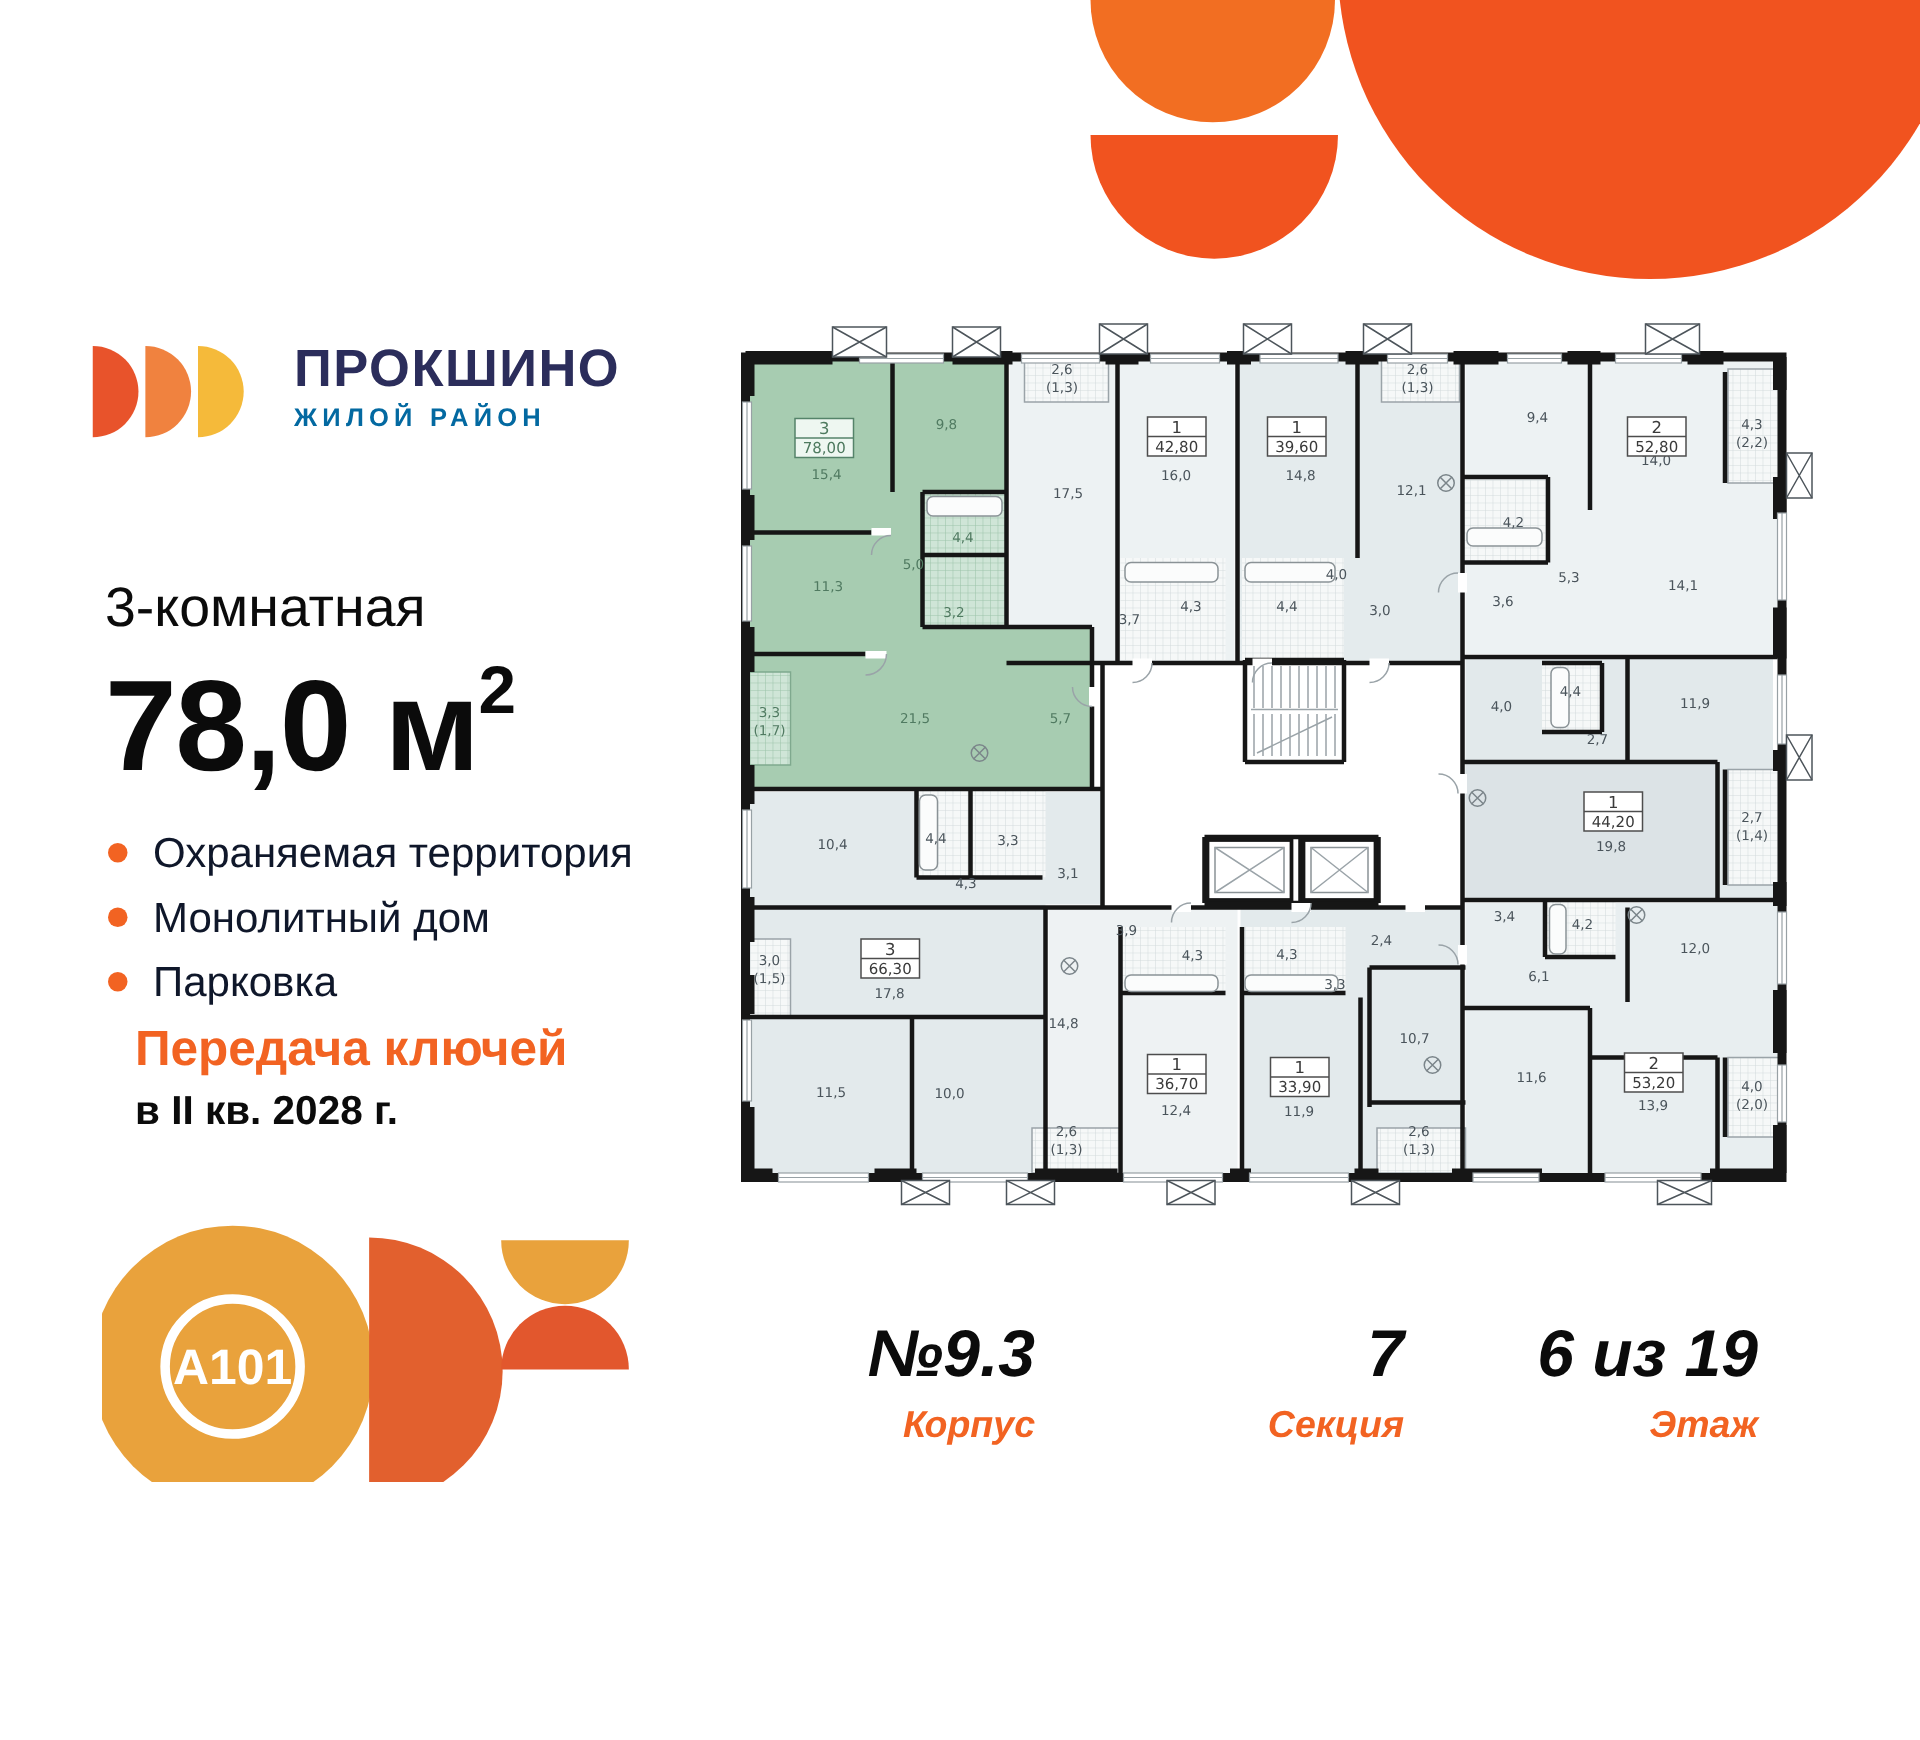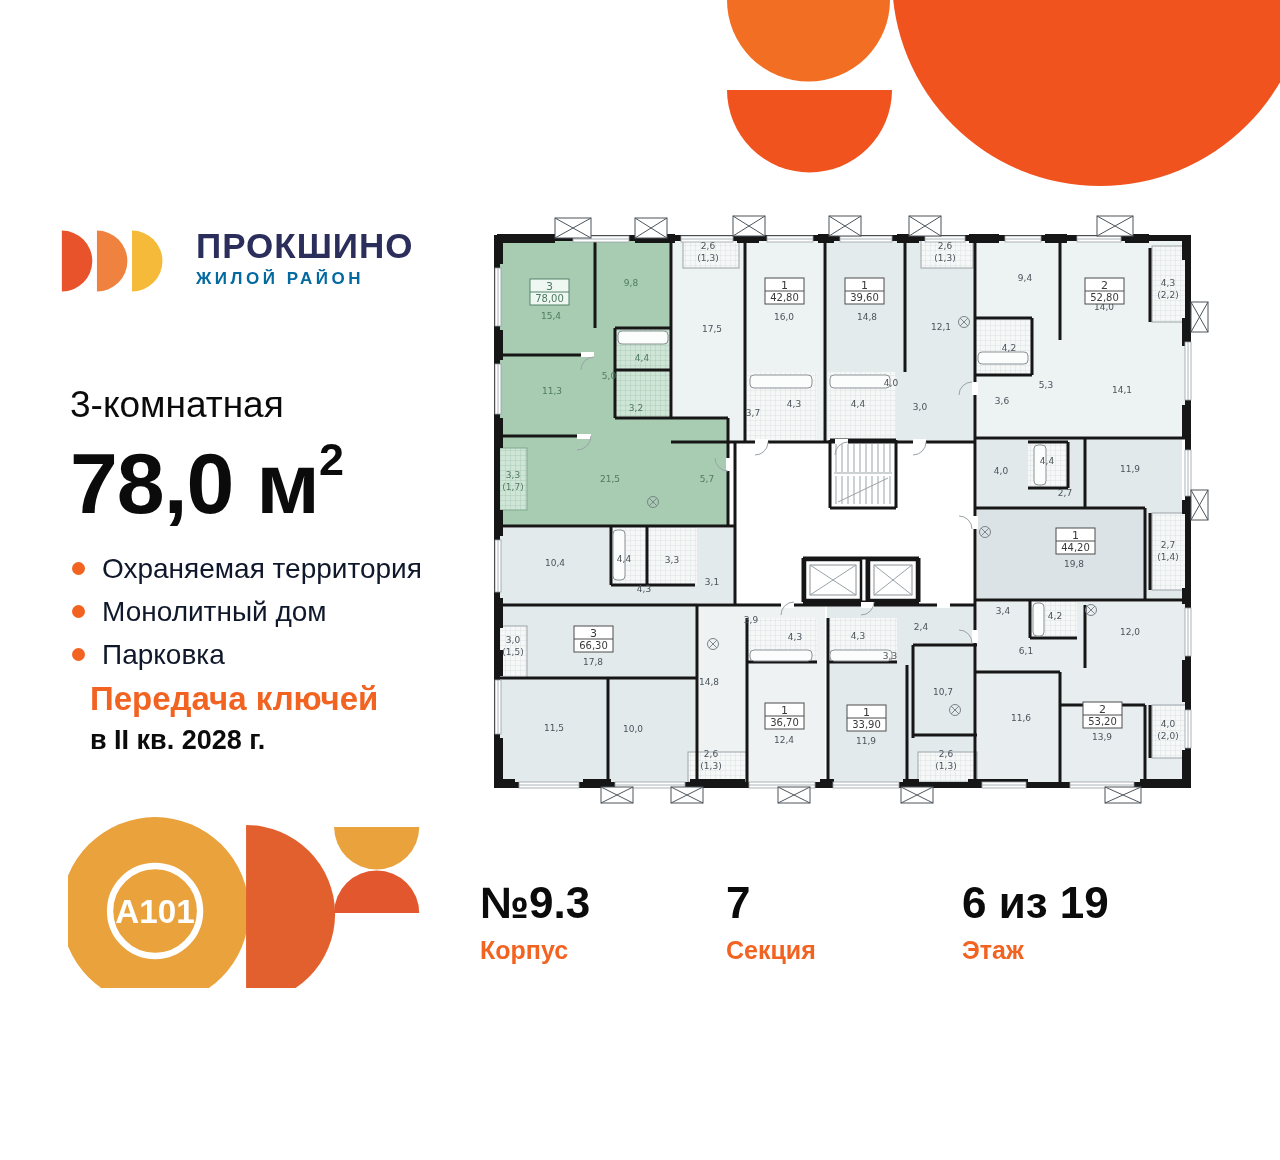--- a/index.html
+++ b/index.html
@@ -21,21 +21,21 @@
   .features{position:absolute;left:72px;top:552px;list-style:none;margin:0;padding:0;}
   .features li{display:flex;align-items:center;font-size:28px;color:#0f172a;margin-bottom:10px;line-height:33px;}
   .dot{width:13px;height:13px;border-radius:50%;background:#F26322;margin-right:17px;flex:0 0 auto;}
   
   .keys{position:absolute;left:70px;top:680px;margin-left:20px;}
   .keys-1{font-size:33px;font-weight:700;color:#F26322;line-height:38px;}
   .keys-2{font-size:27px;font-weight:800;color:#0b0b0b;margin-top:7px;}
   
   .a101{position:absolute;left:68px;top:812px;width:362px;height:200px;}
   
-  .stat{position:absolute;top:878px;width:210px;text-align:left;}
+  .stat{position:absolute;top:878px;width:210px;text-align:right;font-style:italic;}
   .stat-value{font-size:44px;font-weight:800;color:#0b0b0b;}
   .stat-label{font-size:25px;font-weight:600;color:#F26322;margin-top:8px;}
   .stat-1{left:480px;} .stat-2{left:726px;} .stat-3{left:962px;}
   
   .plan{position:absolute;left:485px;top:210px;width:730px;height:595px;}
   .room-label{font-family:"DejaVu Sans",sans-serif;font-size:9px;fill:#4a545b;text-anchor:middle;}
   .room-label.green{fill:#507a61;}
   .unit-box{fill:#ffffff;stroke:#4d4d4d;stroke-width:1;}
   .unit-box.green{fill:#eef7f1;stroke:#55836a;}
   .unit-div{stroke:#4d4d4d;stroke-width:1;}

